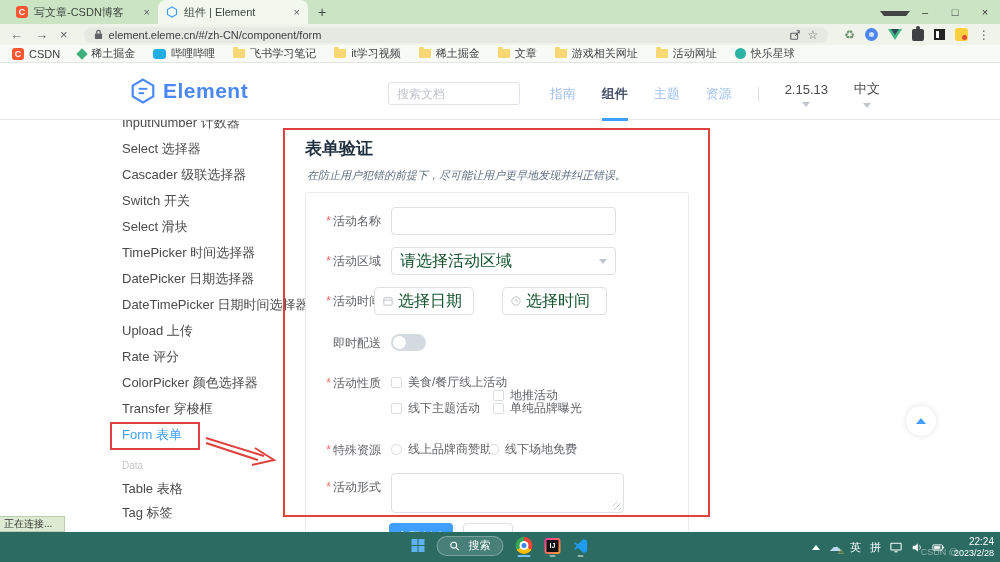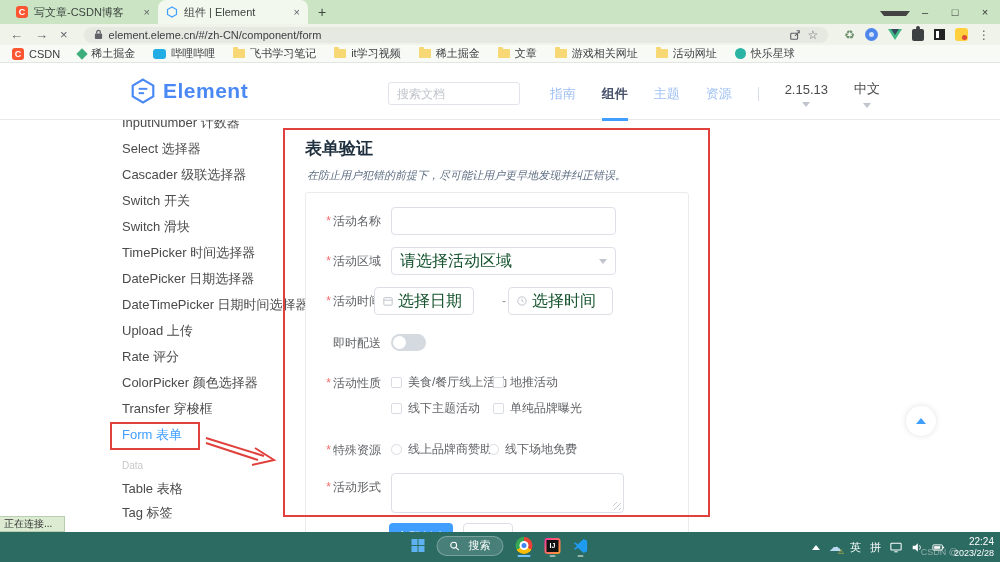--- a/index.html
+++ b/index.html
@@ -244,21 +244,21 @@
         <span class="caret"></span>
       </span>
   </div>
 </div>
 
 <div class="sidebar">
   <div class="side-item">InputNumber 计数器</div>
   <div class="side-item">Select 选择器</div>
   <div class="side-item">Cascader 级联选择器</div>
   <div class="side-item">Switch 开关</div>
-  <div class="side-item">Switch 滑块</div>
+  <div class="side-item">Select 滑块</div>
   <div class="side-item">TimePicker 时间选择器</div>
   <div class="side-item">DatePicker 日期选择器</div>
   <div class="side-item">DateTimePicker 日期时间选择器</div>
   <div class="side-item">Upload 上传</div>
   <div class="side-item">Rate 评分</div>
   <div class="side-item">ColorPicker 颜色选择器</div>
   <div class="side-item">Transfer 穿梭框</div>
   <div class="side-item active">Form 表单</div>
 </div>
 <div class="side-section">Data</div>
@@ -281,37 +281,37 @@
 
   <div class="f-label" style="top:94px;"><span class="star">*</span><span>活动时间</span></div>
   <div class="f-input" style="left:68px; top:94px; width:100px;">
     <svg width="10" height="10" viewBox="0 0 12 12">
         <rect x="1" y="2" width="10" height="9" rx="1" fill="none" stroke="#c0c4cc" stroke-width="1.2"></rect>
         <line x1="1" y1="5" x2="11" y2="5" stroke="#c0c4cc" stroke-width="1.2"></line>
       </svg>
     <span class="ph">选择日期</span>
   </div>
   <div class="dash" style="left:196px; top:94px;">-</div>
-  <div class="f-input" style="left:202px; top:94px; width:105px;">
+  <div class="f-input" style="left:196px; top:94px; width:105px;">
     <svg width="10" height="10" viewBox="0 0 12 12">
         <circle cx="6" cy="6" r="5" fill="none" stroke="#c0c4cc" stroke-width="1.2"></circle>
         <path d="M6 3.5V6l2 1.2" fill="none" stroke="#c0c4cc" stroke-width="1.2"></path>
       </svg>
     <span class="ph">选择时间</span>
   </div>
 
   <div class="f-label" style="top:136px;"><span>即时配送</span></div>
   <div class="switch" style="left:85px; top:141px;"></div>
 
   <div class="f-label" style="top:176px;"><span class="star">*</span><span>活动性质</span></div>
   <div class="opt" style="left:85px; top:176px;">
       <span class="cb"></span>
       <span class="opt-label">美食/餐厅线上活动</span>
     </div>
-  <div class="opt" style="left:187px; top:176px;">
+  <div class="opt" style="left:187px; top:189px;">
       <span class="cb"></span>
       <span class="opt-label">地推活动</span>
     </div>
   <div class="opt" style="left:85px; top:202px;">
       <span class="cb"></span>
       <span class="opt-label">线下主题活动</span>
     </div>
   <div class="opt" style="left:187px; top:202px;">
       <span class="cb"></span>
       <span class="opt-label">单纯品牌曝光</span>

